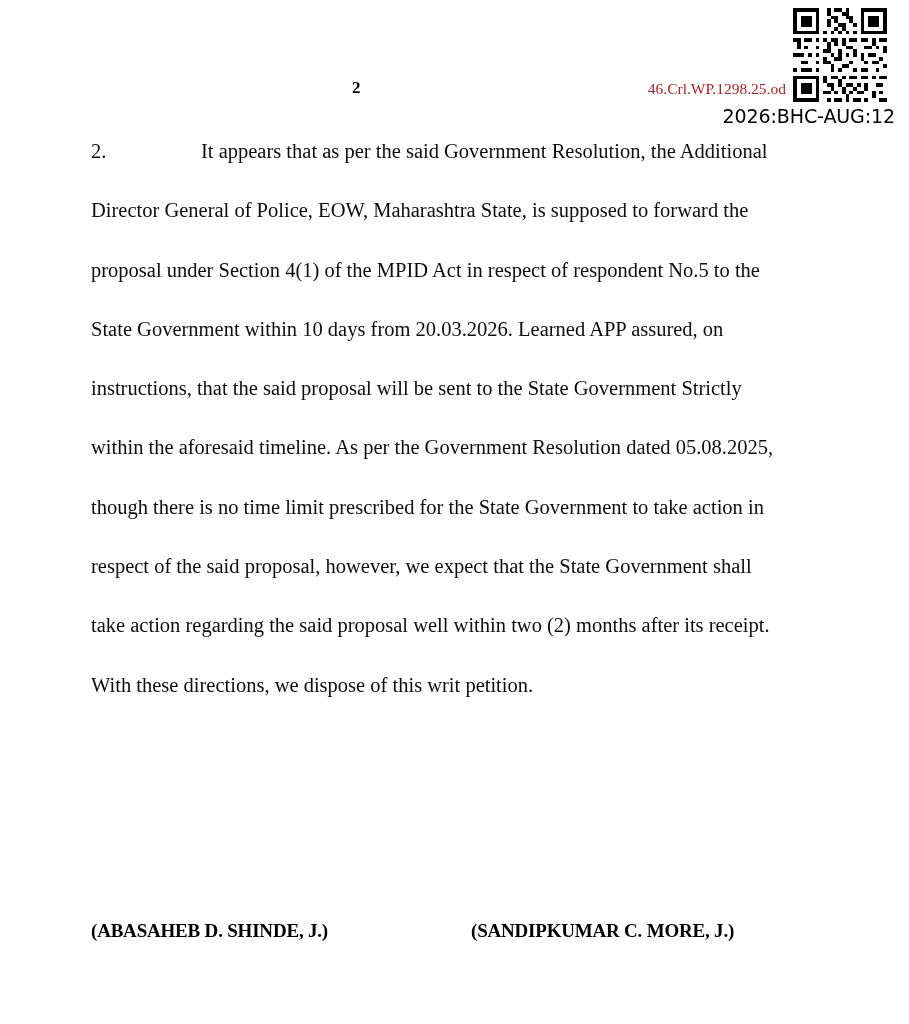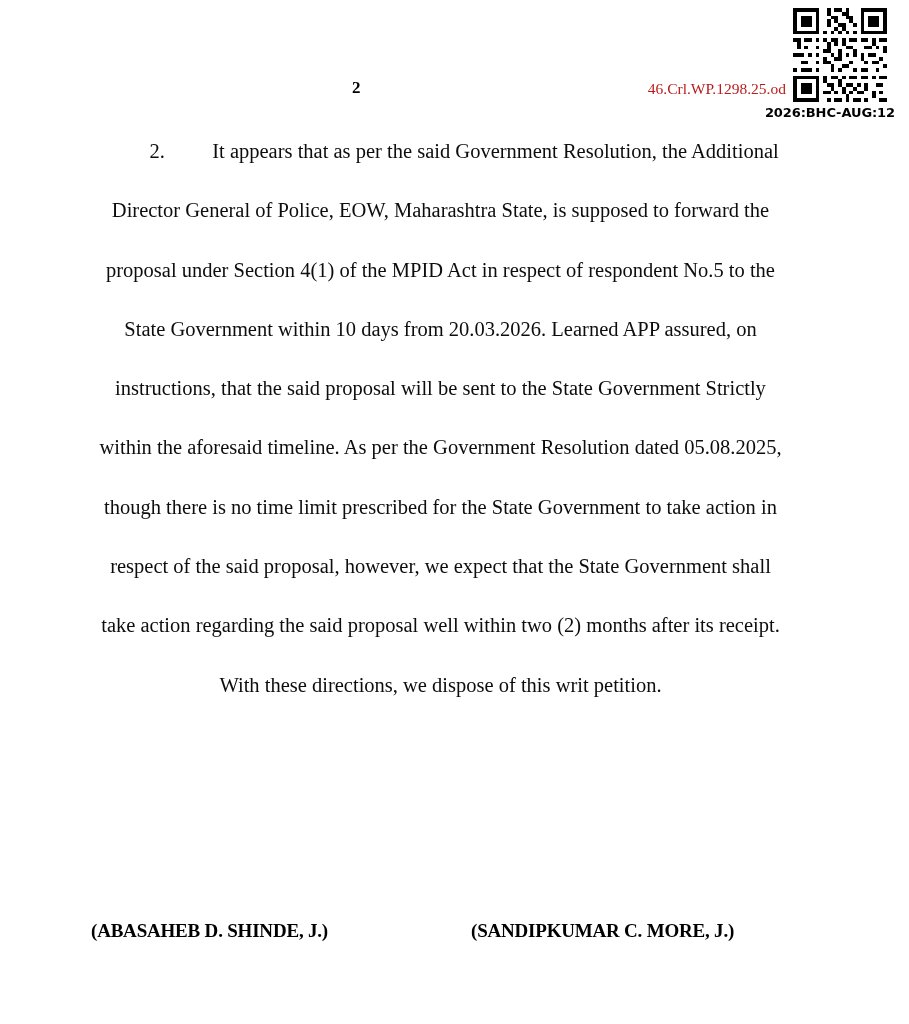--- a/index.html
+++ b/index.html
@@ -61,22 +61,22 @@
     height: 94px;
     background: #ffffff;
   }
   .qr-wrap svg { display: block; }
 
   .doc-watermark {
     position: absolute;
     right: 14px;
     top: 105px;
     font-family: "DejaVu Sans", "Liberation Sans", sans-serif;
-    font-size: 13px;
-    font-weight: bold;
+    font-size: 19px;
+    font-weight: normal;
     letter-spacing: -0.1px;
     white-space: nowrap;
     color: #000000;
   }
 
   
   .body-block {
     position: absolute;
     left: 91px;
     top: 122px;
@@ -85,21 +85,21 @@
 
   .para {
     text-align: justify;
     text-justify: inter-word;
     font-size: 20.5px;
     line-height: 59.3px;
     margin: 0;
     color: #0d0d0d;
     hyphens: none;
   }
-  .para:last-child { text-align: center; }
+  .para:last-child { text-align: left; }
 
   .para-num {
     display: inline-block;
     width: 110px;
   }
 
   
   .signatures {
     position: absolute;
     left: 91px;

